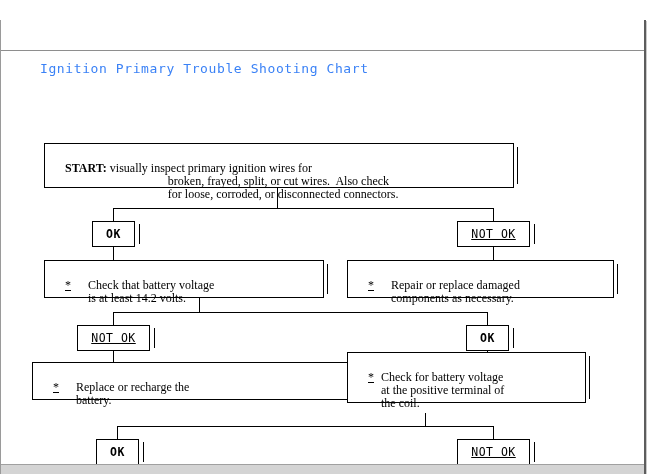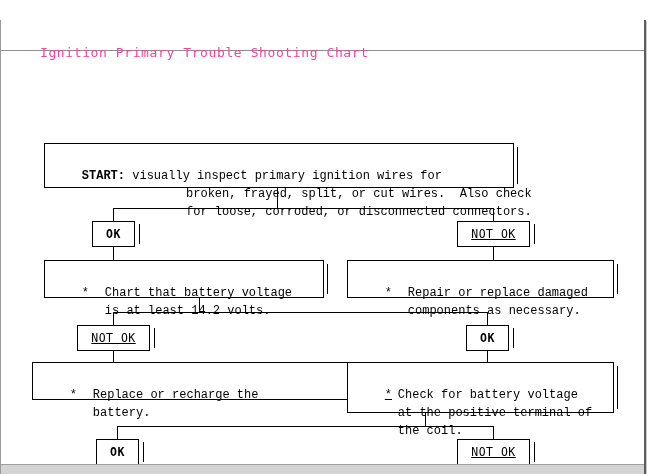--- a/index.html
+++ b/index.html
@@ -88,37 +88,37 @@
   .canvas {
     position: absolute;
     left: 1px; top: 51px;
     width: 643px; height: 413px;
     background: #ffffff;
     overflow: hidden;
   }
 
   .chart-title {
     position: absolute;
-    left: 40px; top: 45px;
+    left: 40px; top: 61px;
     font-family: "DejaVu Sans Mono", "Liberation Mono", monospace;
     font-size: 13px;
     letter-spacing: 0.6px;
-    color: #ec4899;
+    color: #3b82f6;
     white-space: nowrap;
   }
 
   
   .node {
     position: absolute;
     box-sizing: border-box;
     background: #ffffff;
     border: 1.6px solid #000000;
-    font-family: Liberation Mono, monospace;
+    font-family: Liberation Serif, serif;
     font-size: 12px;
-    line-height: 18px;
+    line-height: 13px;
     color: #000000;
     white-space: pre;
   }
 
   
   .stmt {
     padding: 5px 6px 5px 8px;
   }
   .stmt .bullet {
     display: inline-block;
@@ -221,21 +221,21 @@
   </div>
   <div class="chip notok" style="left:457px; top:221px; width:73px; height:26px;">
     <span class="notch"></span>
     <span>NOT OK</span>
   </div>
 
   <div class="vline" style="left:113px; top:247px; height:13px;"></div>
   <div class="vline" style="left:493px; top:247px; height:13px;"></div>
 
   <div class="node stmt" style="left:44px; top:260px; width:280px; height:38px;">
-    <span class="notch"></span><span class="bullet">*</span><span class="body"><span style="display:inline-block;width:10px"></span><span>Chart that battery voltage</span>
+    <span class="notch"></span><span class="bullet">*</span><span class="body"><span style="display:inline-block;width:10px"></span><span>Check that battery voltage</span>
 <span style="display:inline-block;width:10px"></span><span>is at least 14.2 volts.</span></span>
   </div>
 
   <div class="node stmt" style="left:347px; top:260px; width:267px; height:38px;">
     <span class="notch"></span><span class="bullet">*</span><span class="body"><span style="display:inline-block;width:10px"></span><span>Repair or replace damaged</span>
 <span style="display:inline-block;width:10px"></span><span>components as necessary.</span></span>
   </div>
 
   <div class="vline" style="left:199px; top:298px; height:14px;"></div>
   <div class="hline" style="left:113px; top:312px; width:374px;"></div>
@@ -252,21 +252,21 @@
   </div>
 
   <div class="vline" style="left:113px; top:351px; height:11px;"></div>
   <div class="vline" style="left:487px; top:351px; height:11px;"></div>
 
   <div class="node stmt" style="left:32px; top:362px; width:320px; height:38px;">
     <span class="notch"></span><span class="bullet">*</span><span class="body"><span style="display:inline-block;width:10px"></span><span>Replace or recharge the</span>
 <span style="display:inline-block;width:10px"></span><span>battery.</span></span>
   </div>
 
-  <div class="node stmt" style="left:347px; top:362px; width:267px; height:51px;">
+  <div class="node stmt" style="left:347px; top:352px; width:239px; height:51px;">
     <span class="notch"></span><span class="bullet">*</span><span class="body"><span>Check for battery voltage</span>
 <span>at the positive terminal of</span>
 <span>the coil.</span></span>
   </div>
 
   <div class="vline" style="left:425px; top:413px; height:13px;"></div>
   <div class="hline" style="left:117px; top:426px; width:376px;"></div>
   <div class="vline" style="left:117px; top:426px; height:13px;"></div>
   <div class="vline" style="left:493px; top:426px; height:13px;"></div>
 

